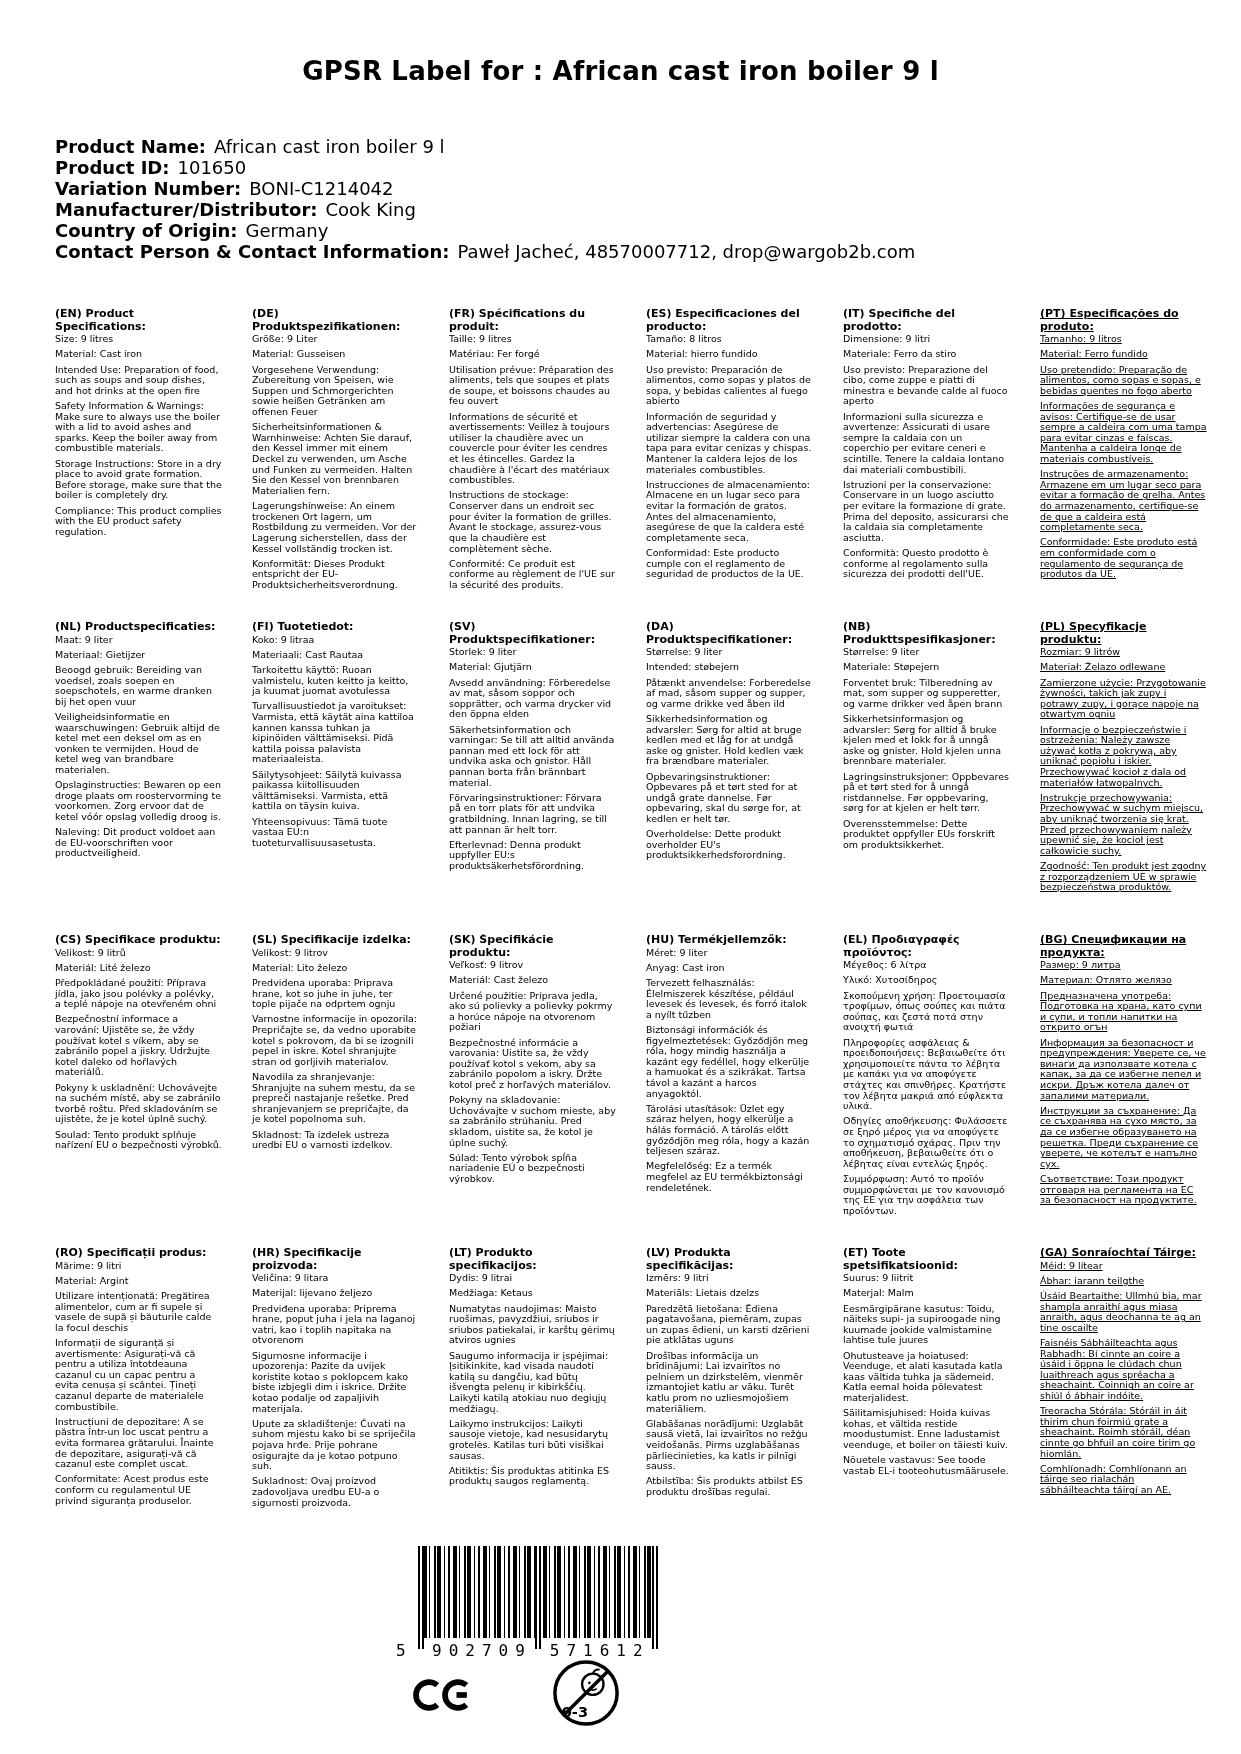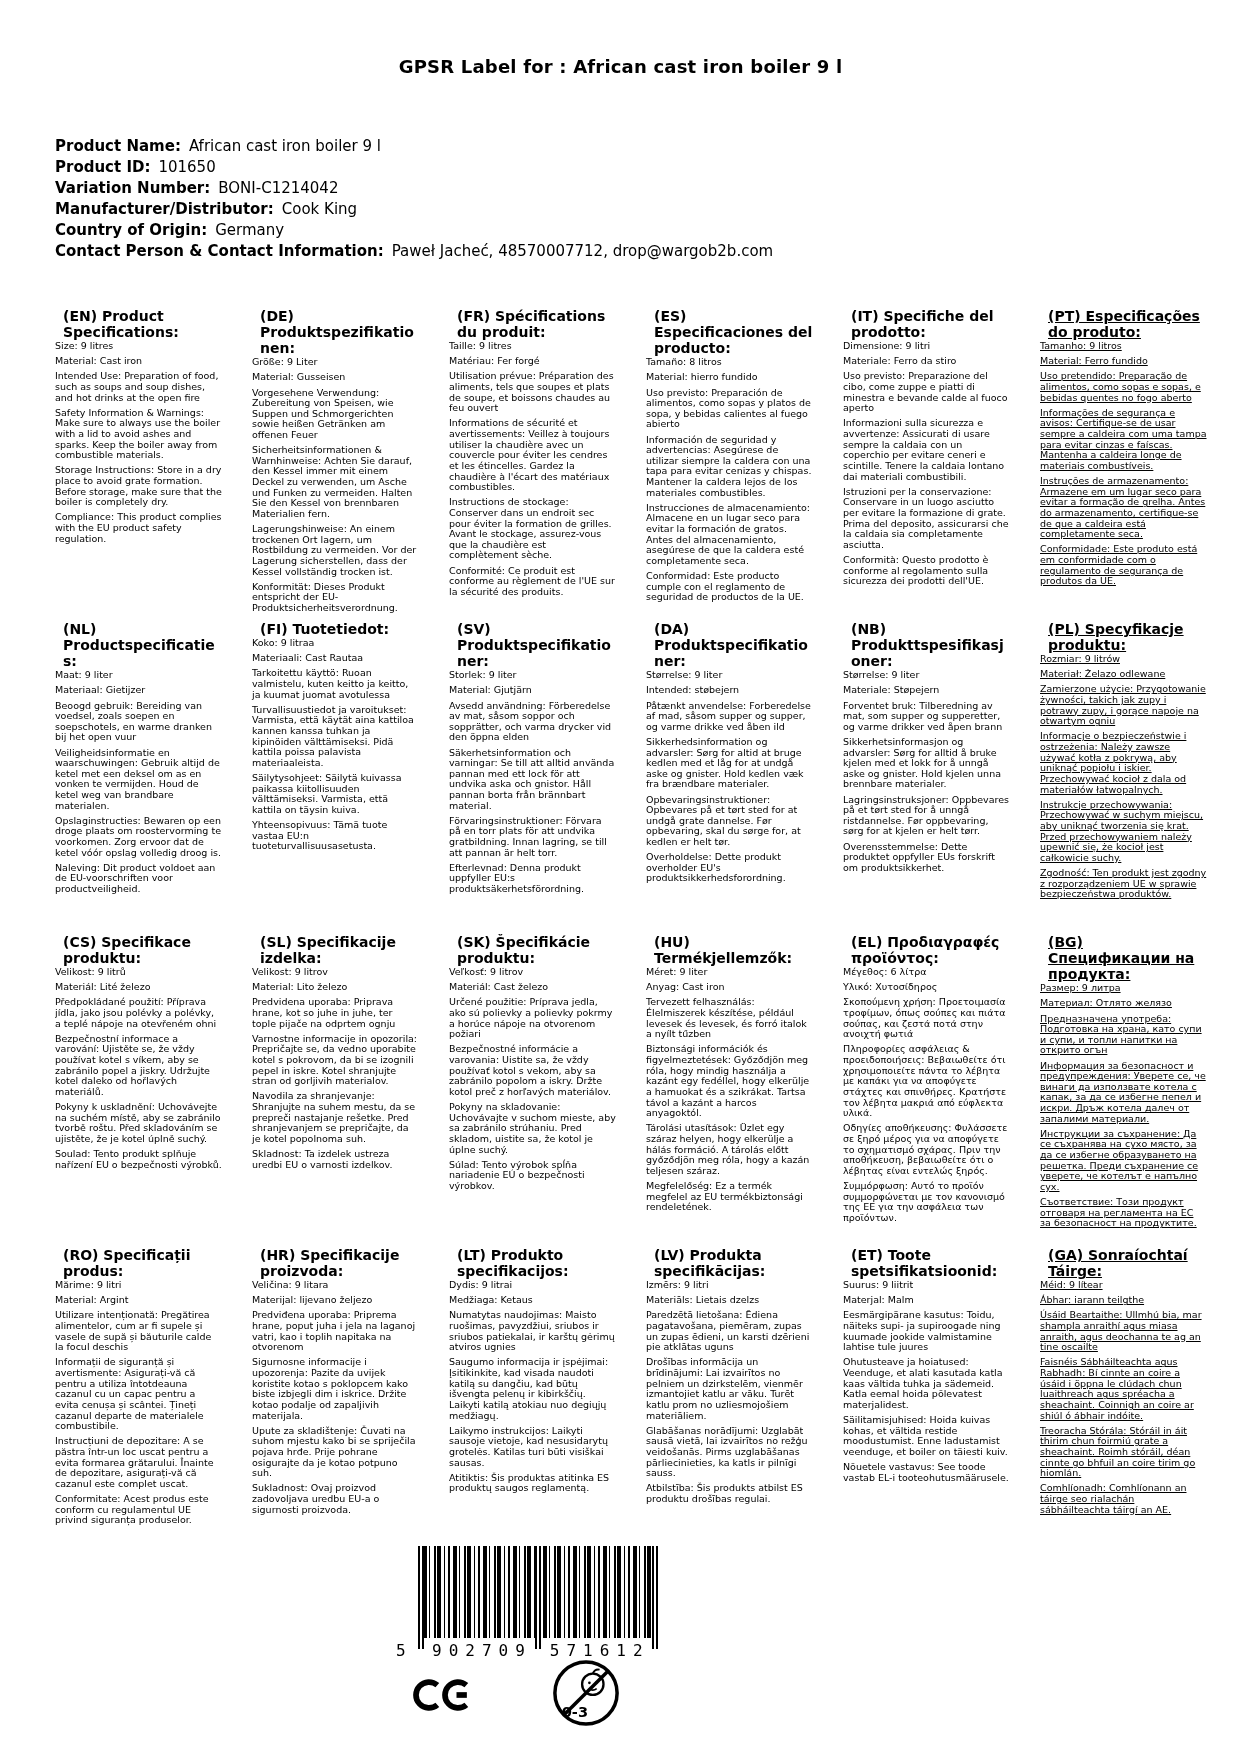--- a/index.html
+++ b/index.html
@@ -3,32 +3,32 @@
 <meta charset="utf-8">
 <style>
   html,body{margin:0;padding:0;}
   body{
     width:1241px;height:1754px;position:relative;background:#fff;color:#000;
     font-family:"DejaVu Sans","Liberation Sans",sans-serif;
     -webkit-font-smoothing:antialiased;overflow:hidden;
   }
   .page-title{
     position:absolute;top:56px;left:0;width:1241px;text-align:center;
-    font-size:18px;font-weight:bold;letter-spacing:.2px;
+    font-size:26px;font-weight:bold;letter-spacing:.2px;
   }
-  .product-info{position:absolute;top:136px;left:55px;font-size:15px;line-height:21px;}
+  .product-info{position:absolute;top:136px;left:55px;font-size:18px;line-height:21px;}
   .pi-row{white-space:nowrap;}
   .pi-label{font-weight:bold;}
   .pi-value{margin-left:8px;}
   .lang-rows{position:absolute;top:308px;left:55px;width:1160px;}
   .lang-row{display:flex;height:313px;overflow:hidden;}
   .lang-row:last-child{height:auto;}
   .lang-block{width:167px;margin-right:30px;font-size:9.5px;line-height:1.12;overflow-wrap:break-word;}
   .lang-block:last-child{margin-right:0;text-decoration:underline;}
-  .lang-block h3{font-size:14px;font-weight:bold;margin:0 0 1px 8px;line-height:1.15;}
+  .lang-block h3{font-size:11px;font-weight:bold;margin:0 0 1px 0;line-height:1.15;}
   .lang-block p{margin:0 0 4.5px 0;}
   .barcode{position:absolute;left:396px;top:1546px;width:266px;}
   .barcode-bars{
     position:relative;margin-left:22px;width:240px;height:92px;
     background:repeating-linear-gradient(90deg,
       #000 0 2px,#fff 2px 5px,#000 5px 9px,#fff 9px 11px,
       #000 11px 12px,#fff 12px 16px,#000 16px 18px,#fff 18px 19px,
       #000 19px 23px,#fff 23px 26px,#000 26px 27px,#fff 27px 30px);
   }
   .guard{position:absolute;top:0;width:6px;height:103px;

